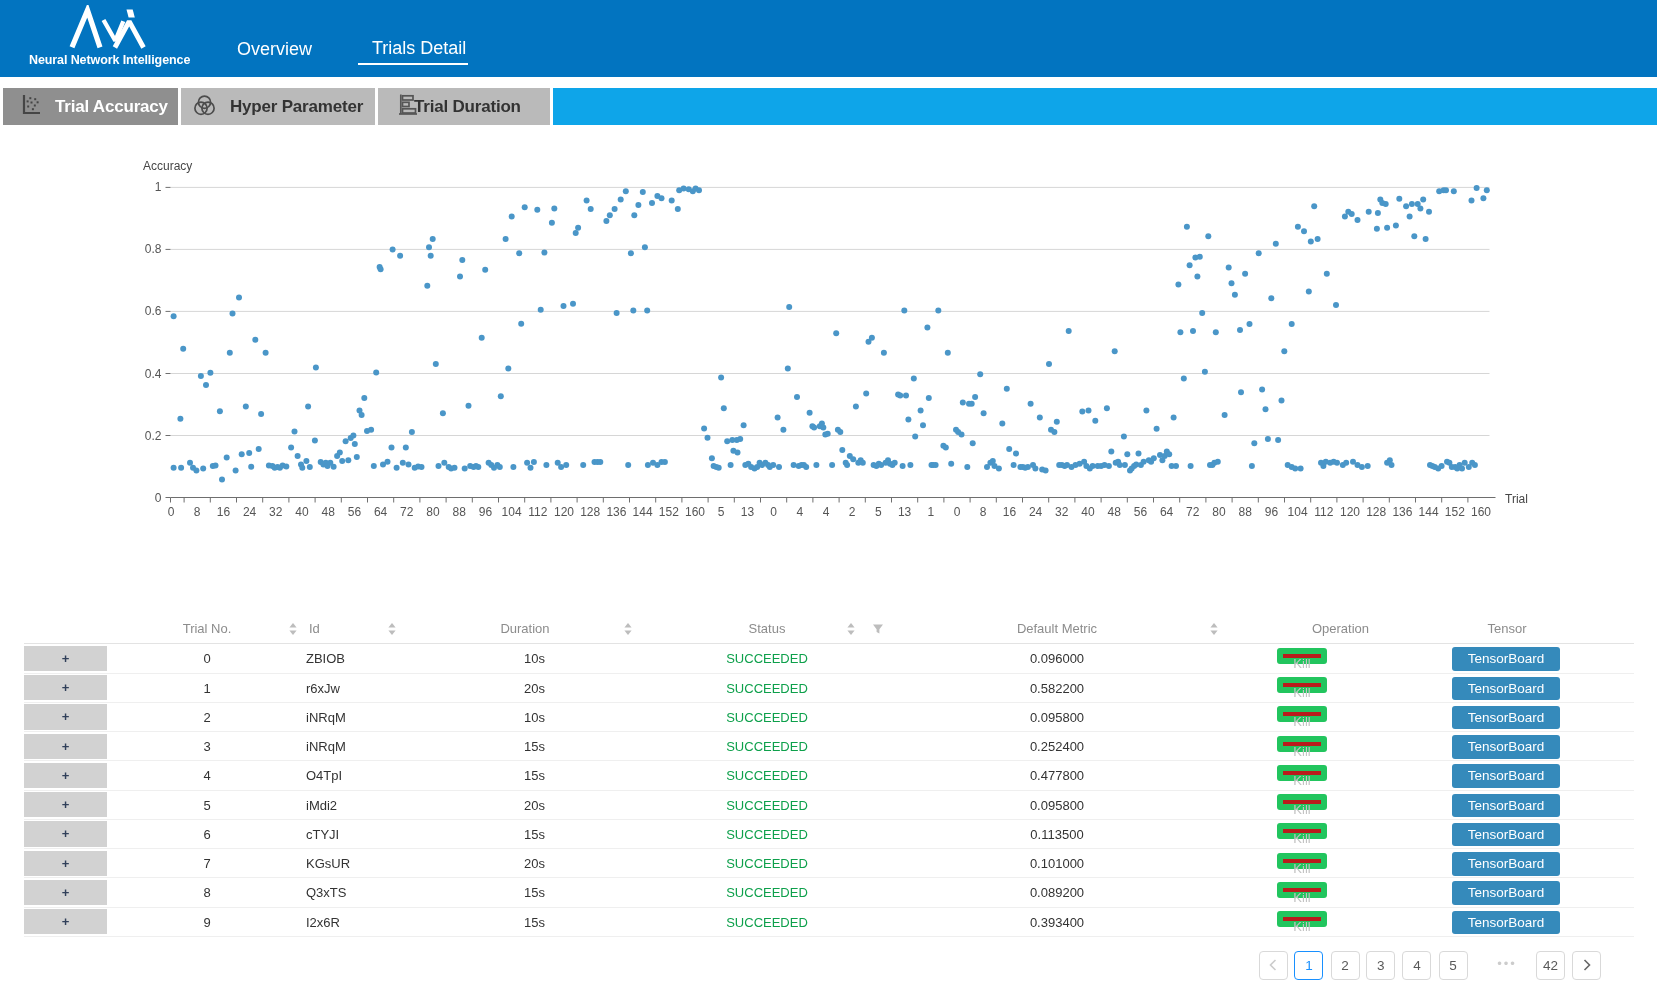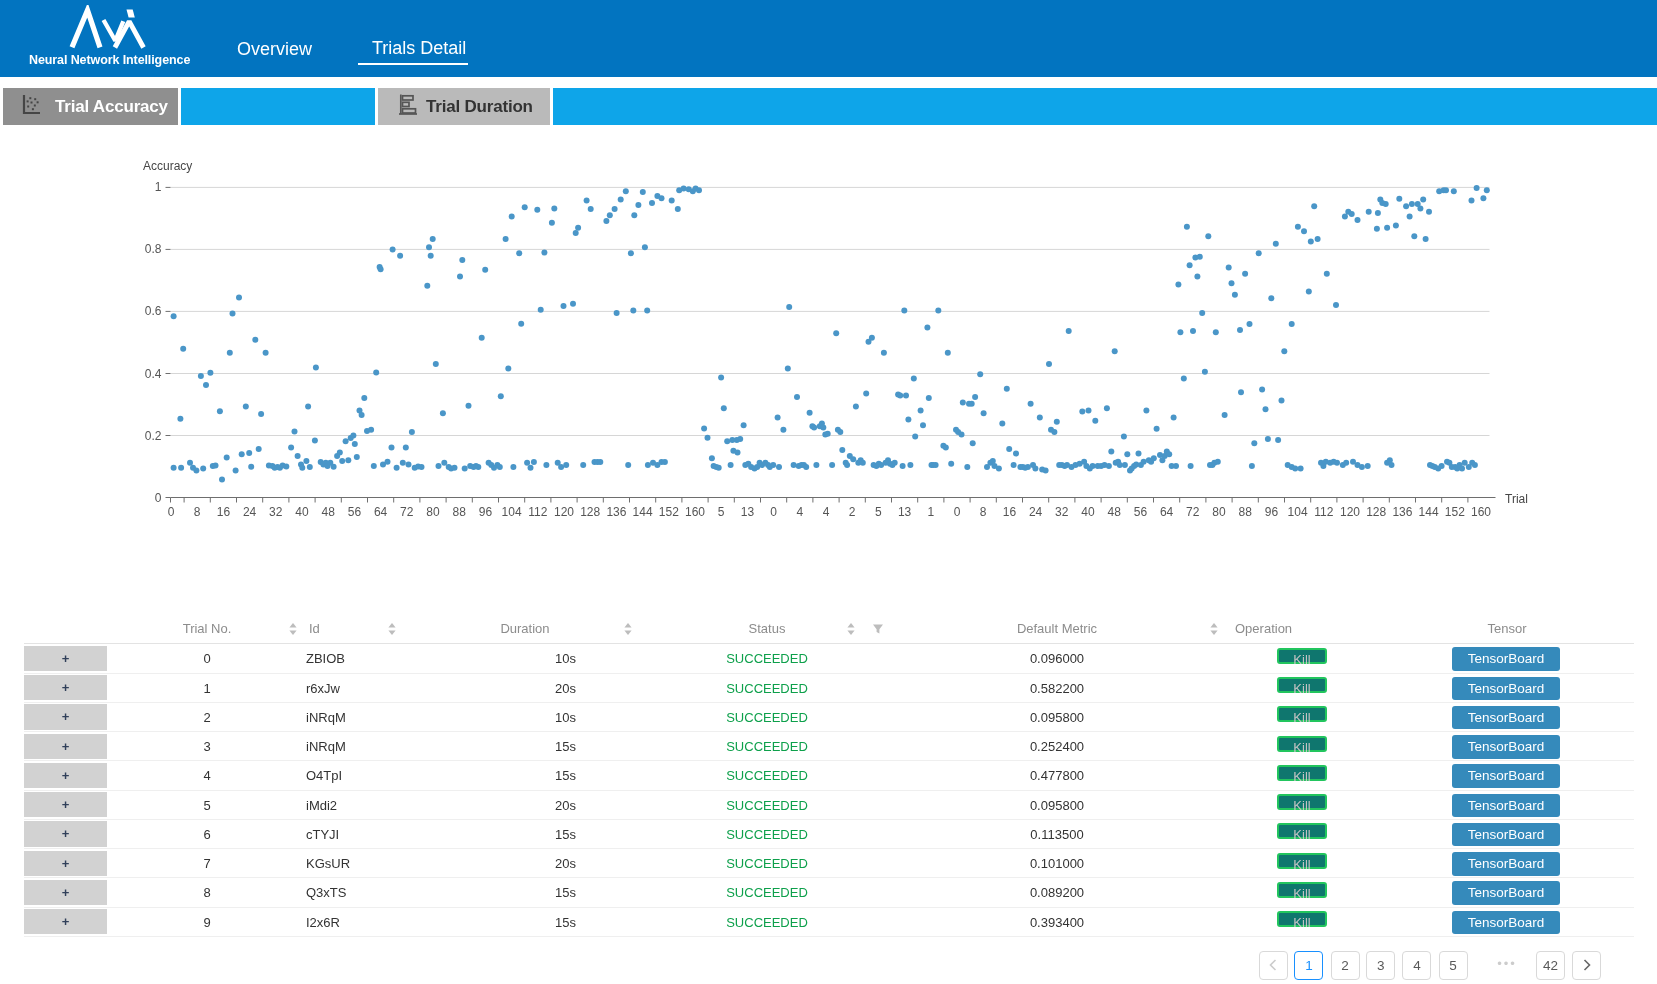--- a/index.html
+++ b/index.html
@@ -25,24 +25,24 @@
 .alltrials .title { position:absolute; left:62px; top:11px; font-size:16px; font-weight:bold; color:#333; }
 
 .thead { position:absolute; top:621px; height:23px; font-size:13px; color:#8c8c8c; }
 .theadline { position:absolute; left:24px; top:643.3px; width:1610px; height:1px; background:#e3e3e3; }
 .row { position:absolute; left:24px; width:1610px; height:29.25px; border-bottom:1px solid #efefef; font-size:13px; color:#333; }
 .pluscell { position:absolute; left:0px; top:1.5px; width:83px; height:25.25px; background:#d2d2d2; text-align:center; }
 .plus { display:inline-block; margin-top:5px; font-size:13px; font-weight:bold; color:#31405a; }
 .c { position:absolute; top:7px; }
 .trialno { left:136px; width:94px; text-align:center; }
 .id { left:282px; }
-.dur { left:500px; width:83px; text-align:center; }
+.dur { left:500px; width:83px; text-align:left; }
 .status { left:676px; width:134px; text-align:center; color:#0da04b; }
 .metric { left:966px; width:134px; text-align:center; }
-.killbtn { position:absolute; left:1253px; top:3.5px; width:50px; height:16px; line-height:20px; text-align:center; border:2px solid #22c55e; border-radius:3px; background:#0f766e; color:#c3c3c3; font-size:13px; }
+.killbtn { position:absolute; left:1253px; top:3.5px; width:50px; height:16px; line-height:20px; text-align:center; border:6px solid #22c55e; border-radius:3px; background:#b91c1c; color:#c3c3c3; font-size:13px; }
 .tbbtn { position:absolute; left:1428px; top:3px; width:108px; height:23.5px; line-height:23.5px; text-align:center; border-radius:3px; background:#358abb; color:#ffffff; font-size:13.5px; }
 
 .pbox { position:absolute; top:951px; width:29px; height:29px; line-height:27px; text-align:center; border:1px solid #d9d9d9; border-radius:4px; background:#fff; font-size:13.5px; color:#595959; }
 .pactive { border-color:#1890ff; color:#1890ff; }
 .pdots { position:absolute; top:956px; width:30px; text-align:center; color:#ccc; font-size:13px; letter-spacing:2px; }
 </style></head>
 <body>
 <div id="page">
 <div class="header">
 <svg width="80" height="45" viewBox="0 0 80 45" style="position:absolute;left:68px;top:5px">
@@ -72,32 +72,42 @@
               <rect x="9.3" y="4.2" width="2" height="2"></rect>
               <rect x="14.2" y="5.2" width="2" height="2"></rect>
               <rect x="16.6" y="8.3" width="2" height="2"></rect>
               <rect x="6.6" y="7.4" width="2" height="2"></rect>
               <rect x="11.9" y="15.2" width="2" height="2"></rect>
             </g>
           </svg></span>
         <span class="ttxt" style="left:52px">Trial Accuracy</span>
       </div>
 <div class="tabgap" style="left:175px"></div>
+<div class="tab tab2">
+        <span class="ticon" style="left:11px"><svg width="25" height="25" viewBox="0 0 25 25" style="vertical-align:-6px">
+            <g fill="none" stroke="#4c4c4c" stroke-width="1.7">
+              <circle cx="12.5" cy="9.2" r="6.1"></circle>
+              <circle cx="9" cy="15.2" r="6.1"></circle>
+              <circle cx="16" cy="15.2" r="6.1"></circle>
+            </g>
+          </svg></span>
+        <span class="ttxt" style="left:49px">Hyper Parameter</span>
+      </div>
 <div class="tabgap" style="left:372px"></div>
 <div class="tab tab3">
         <span class="ticon" style="left:19px"><svg width="22" height="23" viewBox="0 0 22 23" style="vertical-align:-4px">
             <g fill="none" stroke="#555555" stroke-width="1.7">
               <path d="M3.8 1.5 V21"></path>
               <path d="M2 21 H20"></path>
               <rect x="5.5" y="2.8" width="10.5" height="4.2"></rect>
               <rect x="5.5" y="9.3" width="6.5" height="4.2"></rect>
               <rect x="5.5" y="15.8" width="13" height="4.2"></rect>
             </g>
           </svg></span>
-        <span class="ttxt" style="left:48px">Trial Duration</span>
+        <span class="ttxt" style="left:36px">Trial Duration</span>
       </div>
 <div class="tabgap" style="left:547px"></div>
 </div>
 
 <svg width="1657" height="560" style="position:absolute;left:0;top:0">
 <line x1="170.5" y1="187.4" x2="1489.5" y2="187.4" stroke="#d6d6d6" stroke-width="1"></line>
 <line x1="170.5" y1="249.4" x2="1489.5" y2="249.4" stroke="#d6d6d6" stroke-width="1"></line>
 <line x1="170.5" y1="311.4" x2="1489.5" y2="311.4" stroke="#d6d6d6" stroke-width="1"></line>
 <line x1="170.5" y1="373.5" x2="1489.5" y2="373.5" stroke="#d6d6d6" stroke-width="1"></line>
 <line x1="170.5" y1="435.5" x2="1489.5" y2="435.5" stroke="#d6d6d6" stroke-width="1"></line>
@@ -699,21 +709,21 @@
         <path d="M5 13 L1.4 8.6 H8.6 Z" fill="#bdbdbd"></path>
       </svg></div>
 <div class="thead" style="left:872px;"><svg width="12" height="12" viewBox="0 0 12 12" style="vertical-align:-2px">
         <path d="M1 1.5 H11 L7.4 6.3 V10.5 L4.6 9 V6.3 Z" fill="#bdbdbd"></path>
       </svg></div>
 <div class="thead" style="left:990px;width:134px;text-align:center;">Default Metric</div>
 <div class="thead" style="left:1209px;"><svg width="10" height="14" viewBox="0 0 10 14" style="vertical-align:-3px">
         <path d="M5 1 L8.6 5.4 H1.4 Z" fill="#bdbdbd"></path>
         <path d="M5 13 L1.4 8.6 H8.6 Z" fill="#bdbdbd"></path>
       </svg></div>
-<div class="thead" style="left:1235px;width:134px;text-align:left;">Operation</div>
+<div class="thead" style="left:1235px;width:134px;text-align:right;">Operation</div>
 <div class="thead" style="left:1440px;width:134px;text-align:center;">Tensor</div>
 <div class="theadline"></div>
 
 <div class="row" style="top:644.3px">
 <div class="pluscell"><span class="plus">+</span></div>
 <div class="c trialno">0</div>
 <div class="c id">ZBIOB</div>
 <div class="c dur">10s</div>
 <div class="c status">SUCCEEDED</div>
 <div class="c metric">0.096000</div>

